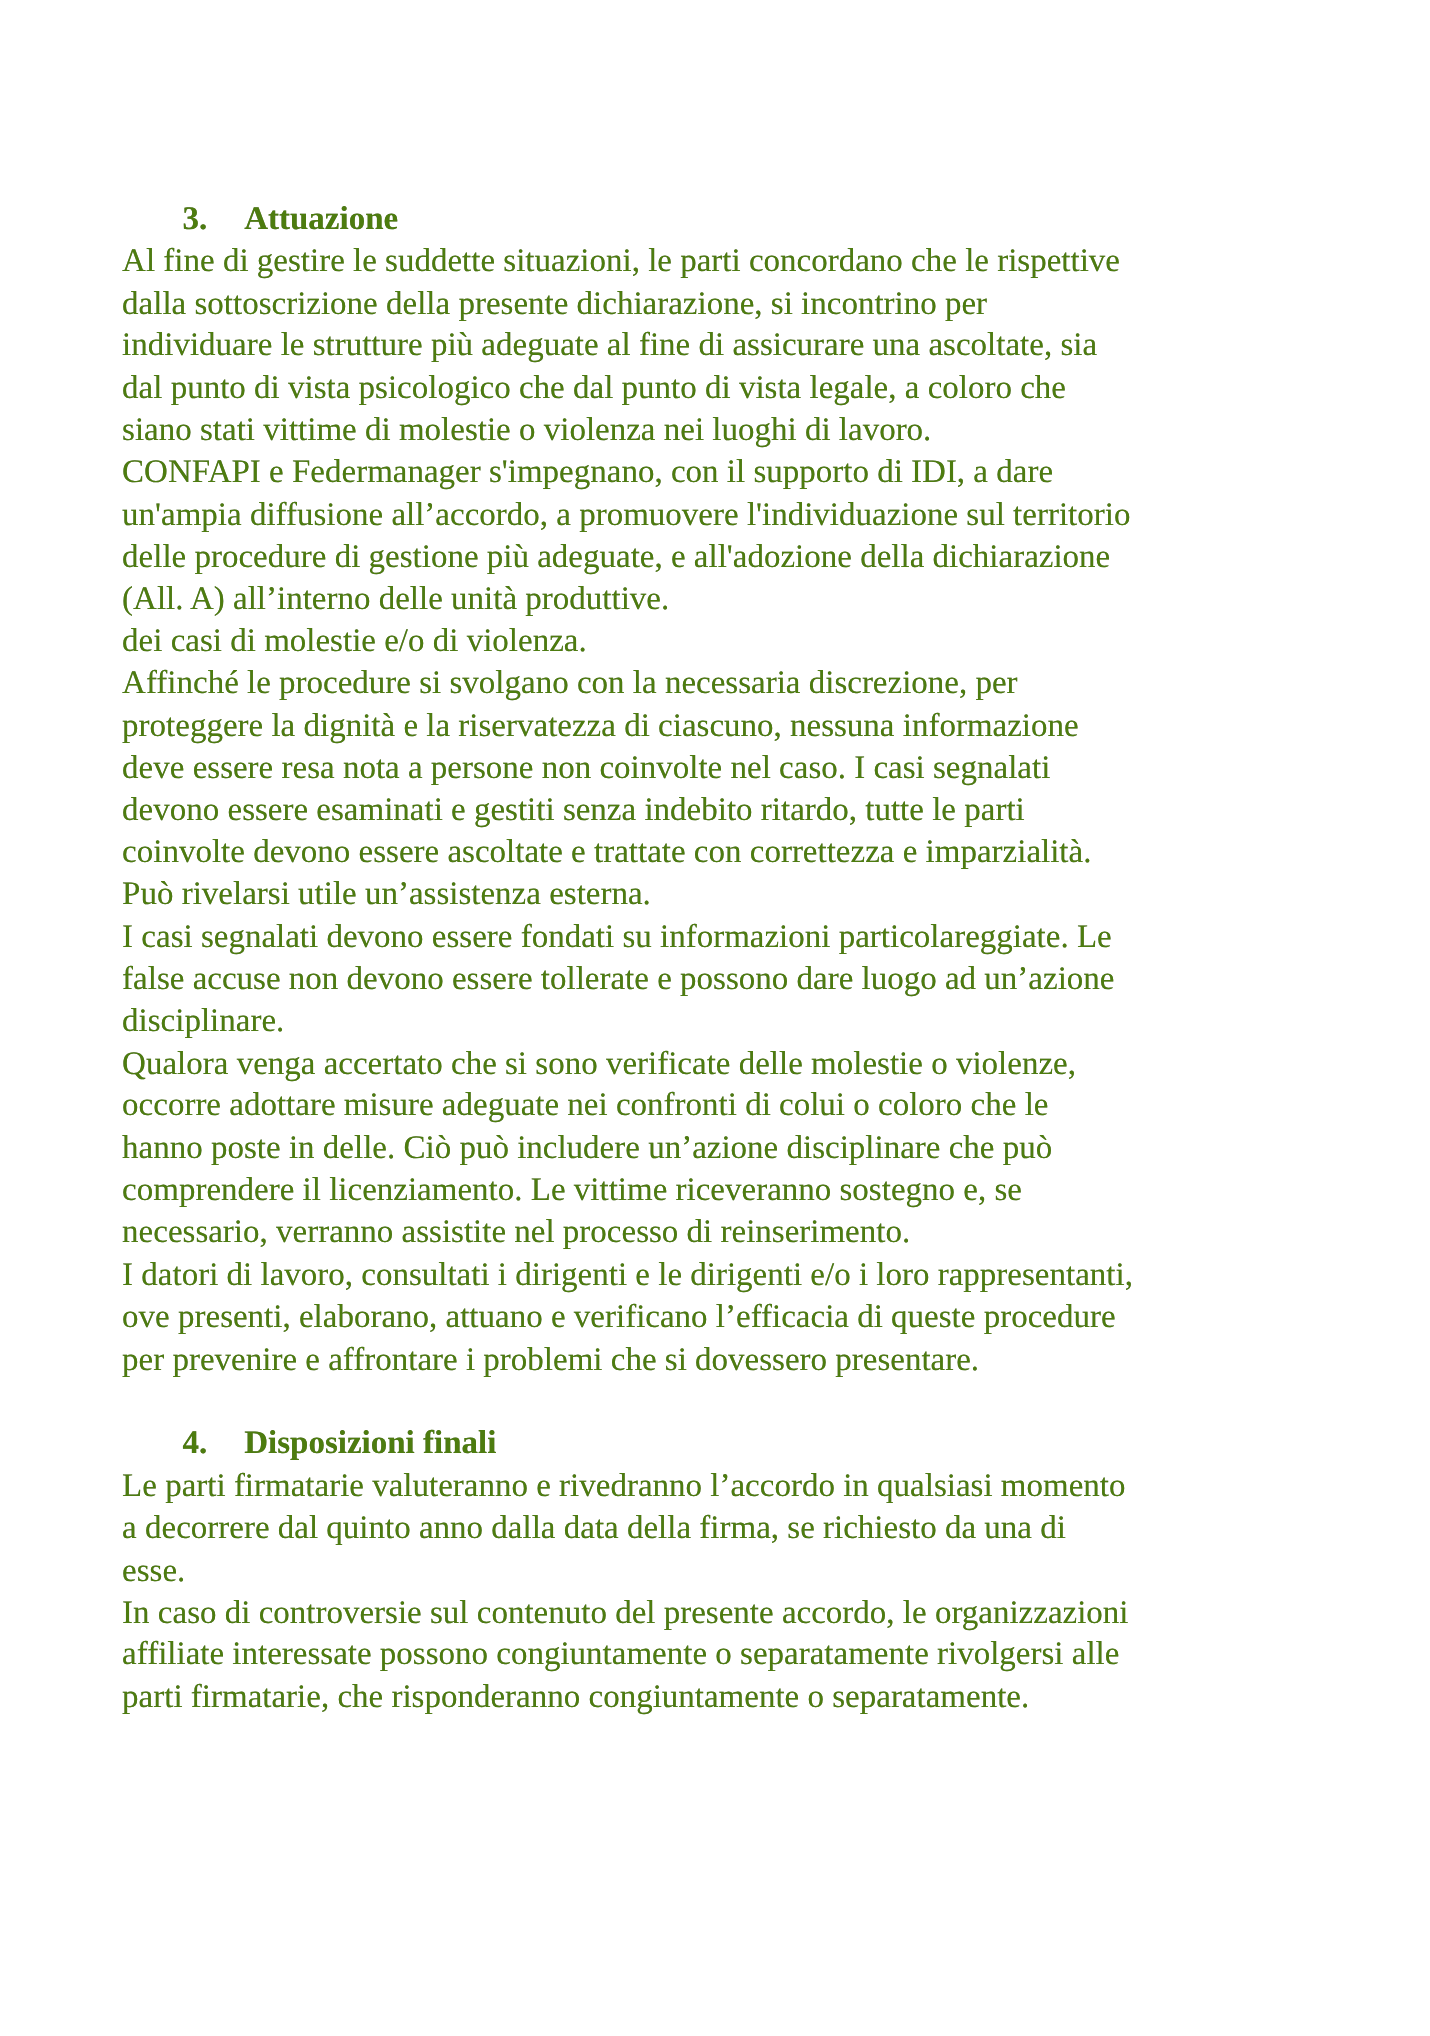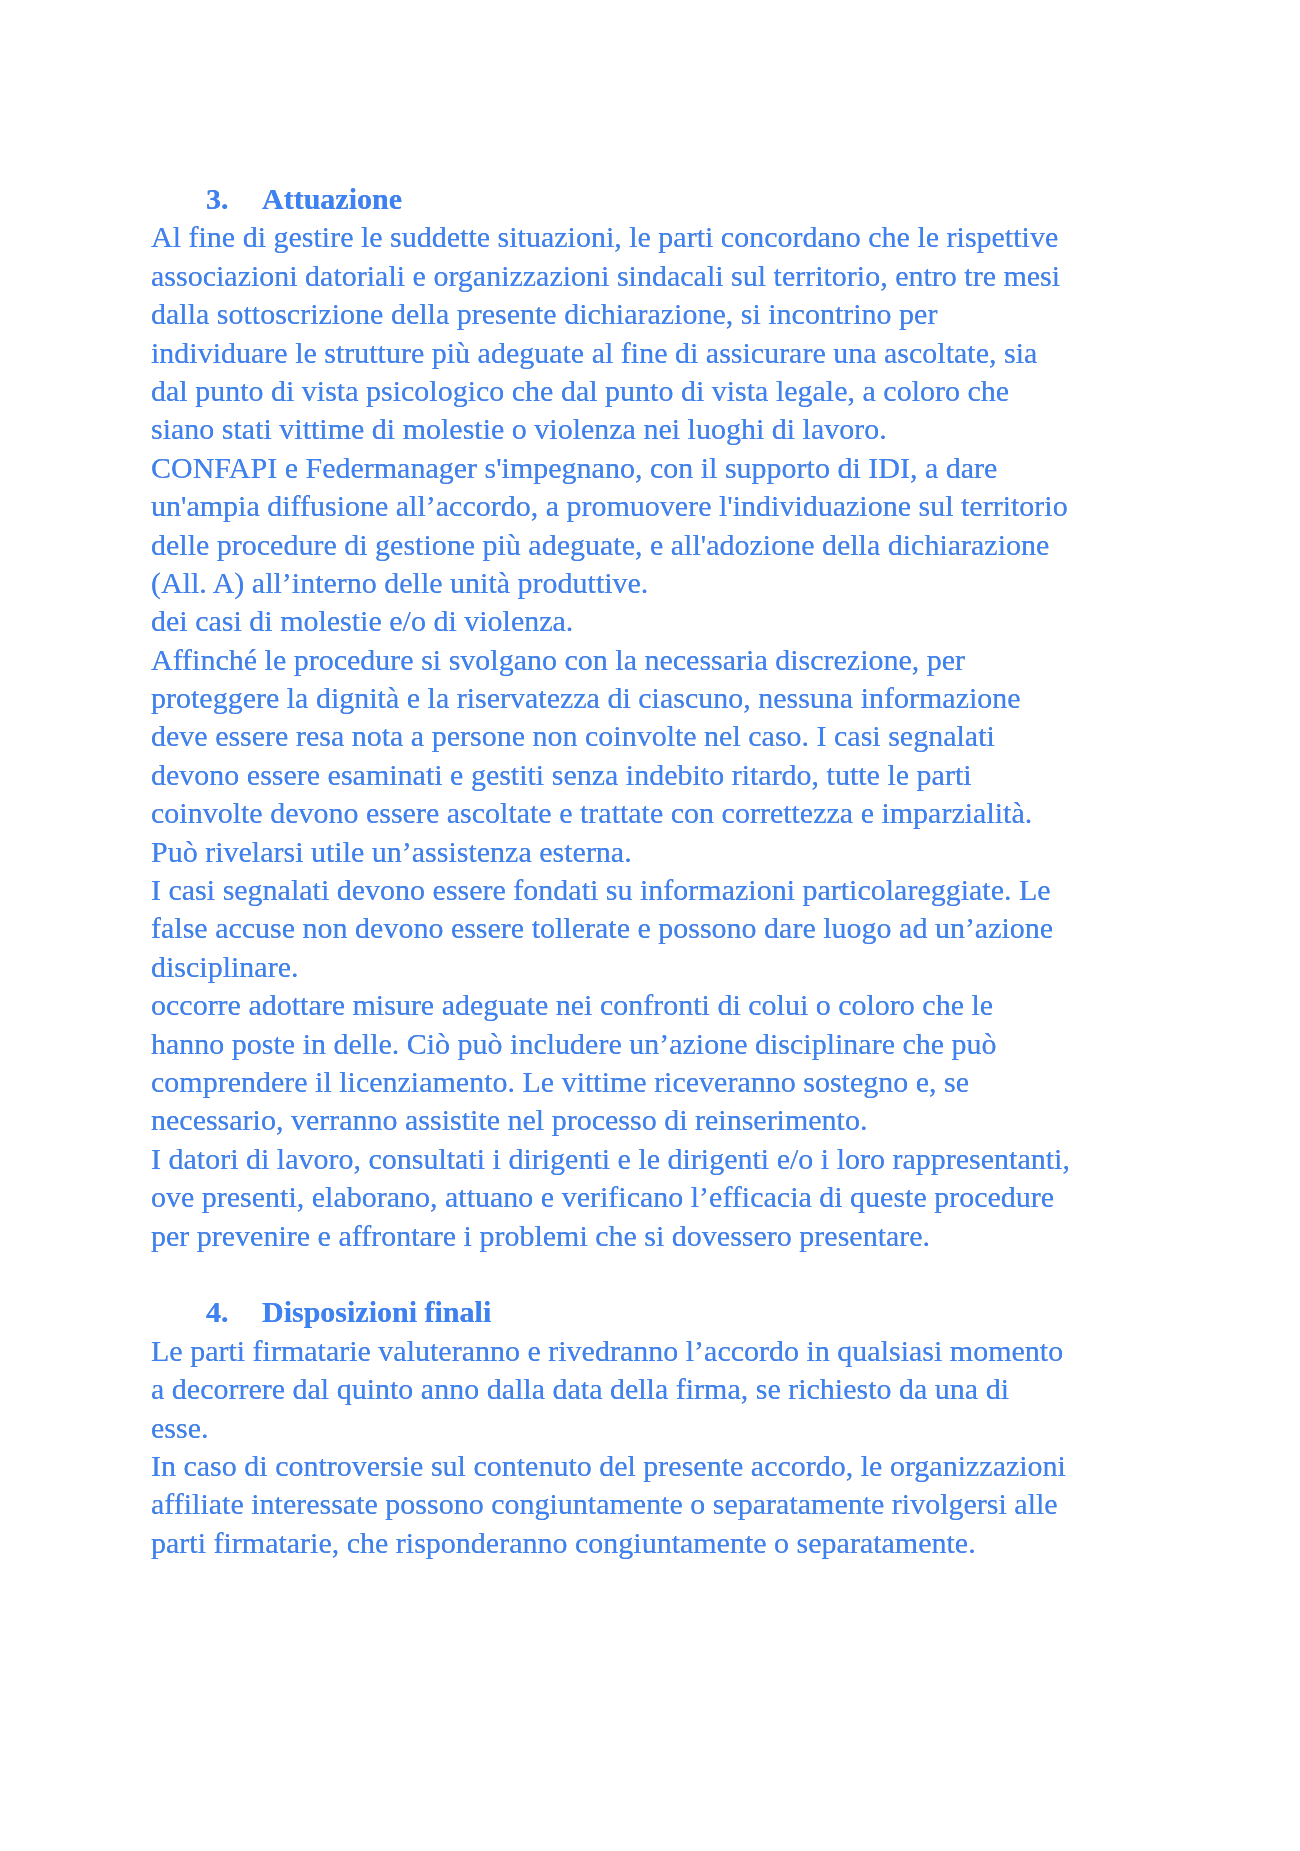--- a/index.html
+++ b/index.html
@@ -7,22 +7,21 @@
     padding: 0;
     background: #ffffff;
   }
   .page {
     position: relative;
     width: 1068px;
     height: 1851px;
     background: #ffffff;
     overflow: hidden;
     font-family: "Liberation Serif", "DejaVu Serif", serif;
-    color: #3b82f6;
-    margin-left: 40px;
+    color: #4d7c0f;
   }
   .text-block {
     position: absolute;
     left: 111px;
     top: 180px;
     width: 1040px;
     font-size: 30px;
     line-height: 38.4px;
     text-shadow: 0 0 0.6px rgba(0,0,0,0.45);
   }
@@ -59,21 +58,20 @@
   <div class="text-block">
 
     <section>
       <div class="heading">
         <span class="hnum">3.</span><span class="htitle">Attuazione</span>
       </div>
       <div class="lines">
 
           <div class="line">Al fine di gestire le suddette situazioni, le parti concordano che le rispettive</div>
 
-          <div class="line">associazioni datoriali e organizzazioni sindacali sul territorio, entro tre mesi</div>
 
           <div class="line">dalla sottoscrizione della presente dichiarazione, si incontrino per</div>
 
           <div class="line">individuare le strutture più adeguate al fine di assicurare una ascoltate, sia</div>
 
           <div class="line">dal punto di vista psicologico che dal punto di vista legale, a coloro che</div>
 
           <div class="line">siano stati vittime di molestie o violenza nei luoghi di lavoro.</div>
 
           <div class="line">CONFAPI e Federmanager s'impegnano, con il supporto di IDI, a dare</div>
@@ -98,20 +96,21 @@
           <div class="line">coinvolte devono essere ascoltate e trattate con correttezza e imparzialità.</div>
 
           <div class="line">Può rivelarsi utile un’assistenza esterna.</div>
 
           <div class="line">I casi segnalati devono essere fondati su informazioni particolareggiate. Le</div>
 
           <div class="line">false accuse non devono essere tollerate e possono dare luogo ad un’azione</div>
 
           <div class="line">disciplinare.</div>
 
+          <div class="line">Qualora venga accertato che si sono verificate delle molestie o violenze,</div>
 
           <div class="line">occorre adottare misure adeguate nei confronti di colui o coloro che le</div>
 
           <div class="line">hanno poste in delle. Ciò può includere un’azione disciplinare che può</div>
 
           <div class="line">comprendere il licenziamento. Le vittime riceveranno sostegno e, se</div>
 
           <div class="line">necessario, verranno assistite nel processo di reinserimento.</div>
 
           <div class="line">I datori di lavoro, consultati i dirigenti e le dirigenti e/o i loro rappresentanti,</div>

